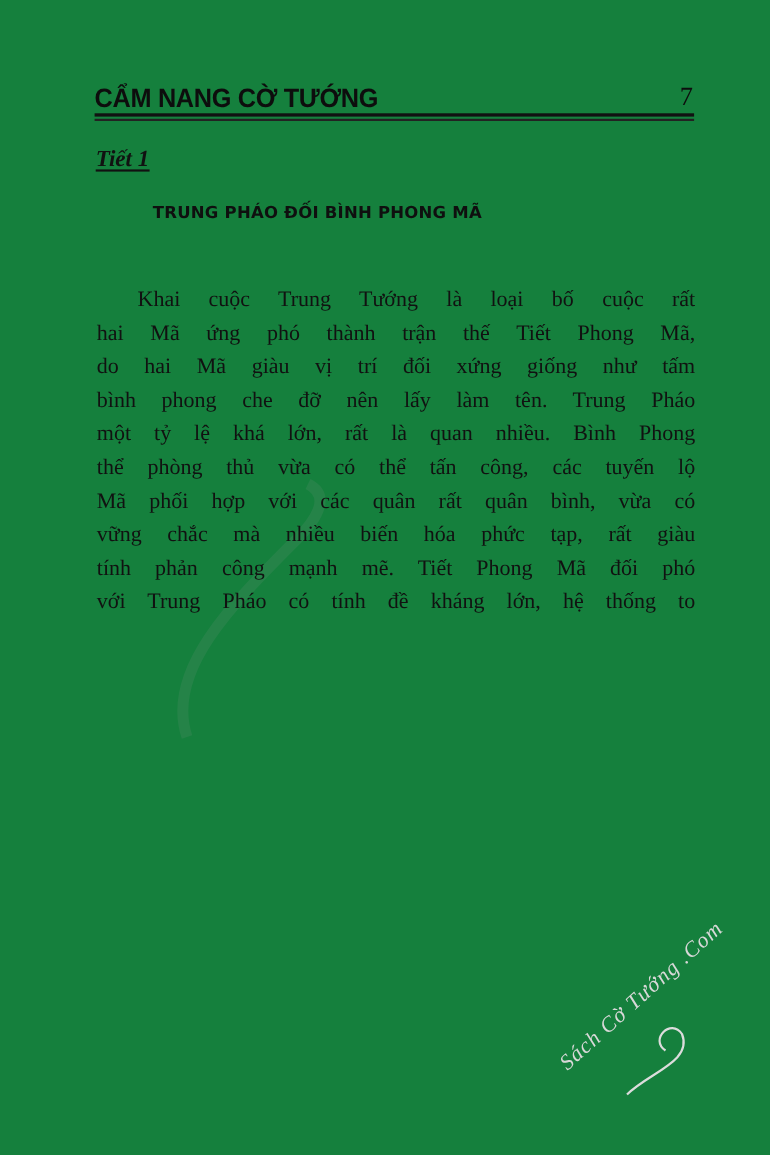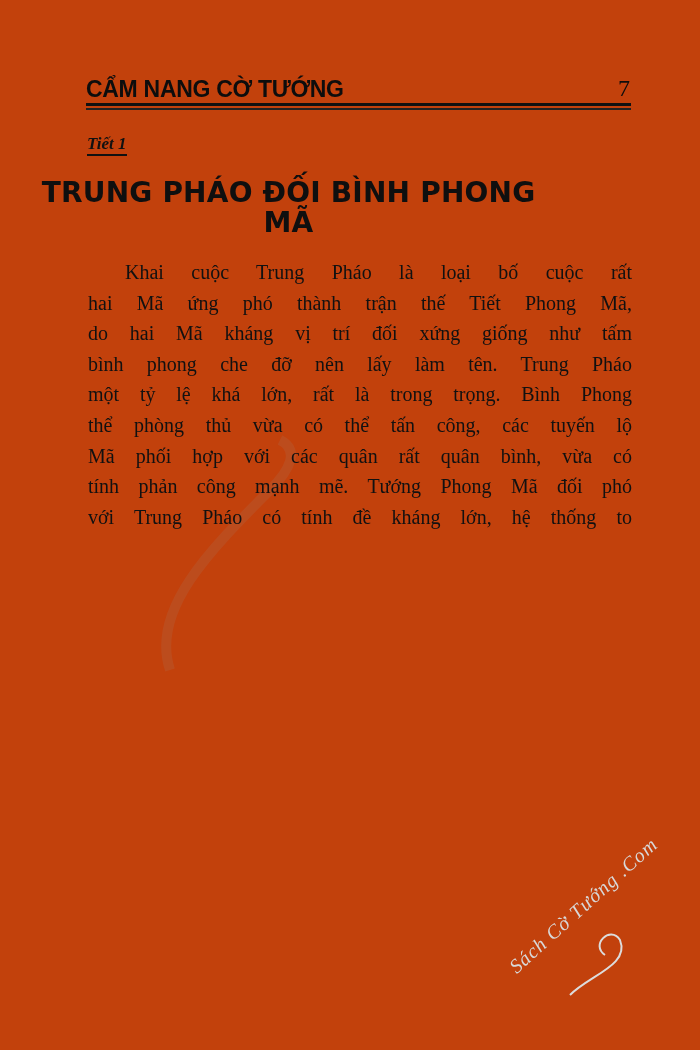--- a/index.html
+++ b/index.html
@@ -11,21 +11,21 @@
       width: 700px;
       height: 1050px;
       position: relative;
       overflow: hidden;
       color: #111111;
     }
     .page {
       position: absolute;
       left: 0; top: 0;
       width: 700px; height: 1050px;
-      background: #c2410c;
+      background: #15803d;
     }
     .running-header {
       position: absolute;
       left: 86px;
       top: 74px;
       width: 546px;
       height: 30px;
     }
     .header-title {
       position: absolute;
@@ -70,35 +70,35 @@
       height: 1.5px;
       background: #222;
     }
     .section-label {
       position: absolute;
       left: 87px;
       top: 134px;
       font-family: "Liberation Serif", serif;
       font-style: italic;
       font-weight: bold;
-      font-size: 17px;
+      font-size: 21px;
       line-height: 20px;
       color: #111;
       border-bottom: 2px solid #111;
       padding-bottom: 0px;
     }
     .chapter-title {
       position: absolute;
       left: 0;
       width: 559px;
       top: 178px;
       text-align: center;
       font-family: "DejaVu Sans", sans-serif;
       font-weight: bold;
-      font-size: 28px;
+      font-size: 15px;
       line-height: 30px;
       color: #0f0f0f;
       letter-spacing: 0.2px;
       padding-left: 18px;
       box-sizing: border-box;
     }
     .body-text {
       position: absolute;
       left: 88px;
       top: 257px;
@@ -167,28 +167,29 @@
 
   <div class="section-label">Tiết 1</div>
 
   <div class="chapter-title">TRUNG PHÁO ĐỐI BÌNH PHONG MÃ</div>
 
   <svg class="faint-mark" viewBox="0 0 160 260">
     <path d="M20 240 C 0 180, 60 120, 120 60 C 140 40, 150 20, 130 10" fill="none" stroke="#999" stroke-width="10"></path>
   </svg>
 
   <div class="body-text">
-    <span class="body-line first">Khai cuộc Trung Pháo là loại bố cuộc rất</span>
+    <span class="body-line first">Khai cuộc Trung Tướng là loại bố cuộc rất</span>
     <span class="body-line">hai Mã ứng phó thành trận thế Tiết Phong Mã,</span>
-    <span class="body-line">do hai Mã kháng vị trí đối xứng giống như tấm</span>
+    <span class="body-line">do hai Mã giàu vị trí đối xứng giống như tấm</span>
     <span class="body-line">bình phong che đỡ nên lấy làm tên. Trung Pháo</span>
-    <span class="body-line">một tỷ lệ khá lớn, rất là trong trọng. Bình Phong</span>
+    <span class="body-line">một tỷ lệ khá lớn, rất là quan nhiều. Bình Phong</span>
     <span class="body-line">thể phòng thủ vừa có thể tấn công, các tuyến lộ</span>
     <span class="body-line">Mã phối hợp với các quân rất quân bình, vừa có</span>
-    <span class="body-line">tính phản công mạnh mẽ. Tướng Phong Mã đối phó</span>
+    <span class="body-line">vững chắc mà nhiều biến hóa phức tạp, rất giàu</span>
+    <span class="body-line">tính phản công mạnh mẽ. Tiết Phong Mã đối phó</span>
     <span class="body-line">với Trung Pháo có tính đề kháng lớn, hệ thống to</span>
   </div>
 
   <svg class="watermark-swirl" viewBox="0 0 80 80">
     <path d="M10 70 C 30 50, 70 40, 60 15 C 50 0, 30 20, 45 30" fill="none" stroke="#dcdcdc" stroke-width="2"></path>
   </svg>
   <div class="watermark">Sách Cờ Tướng .Com</div>
 
 </div>
 

